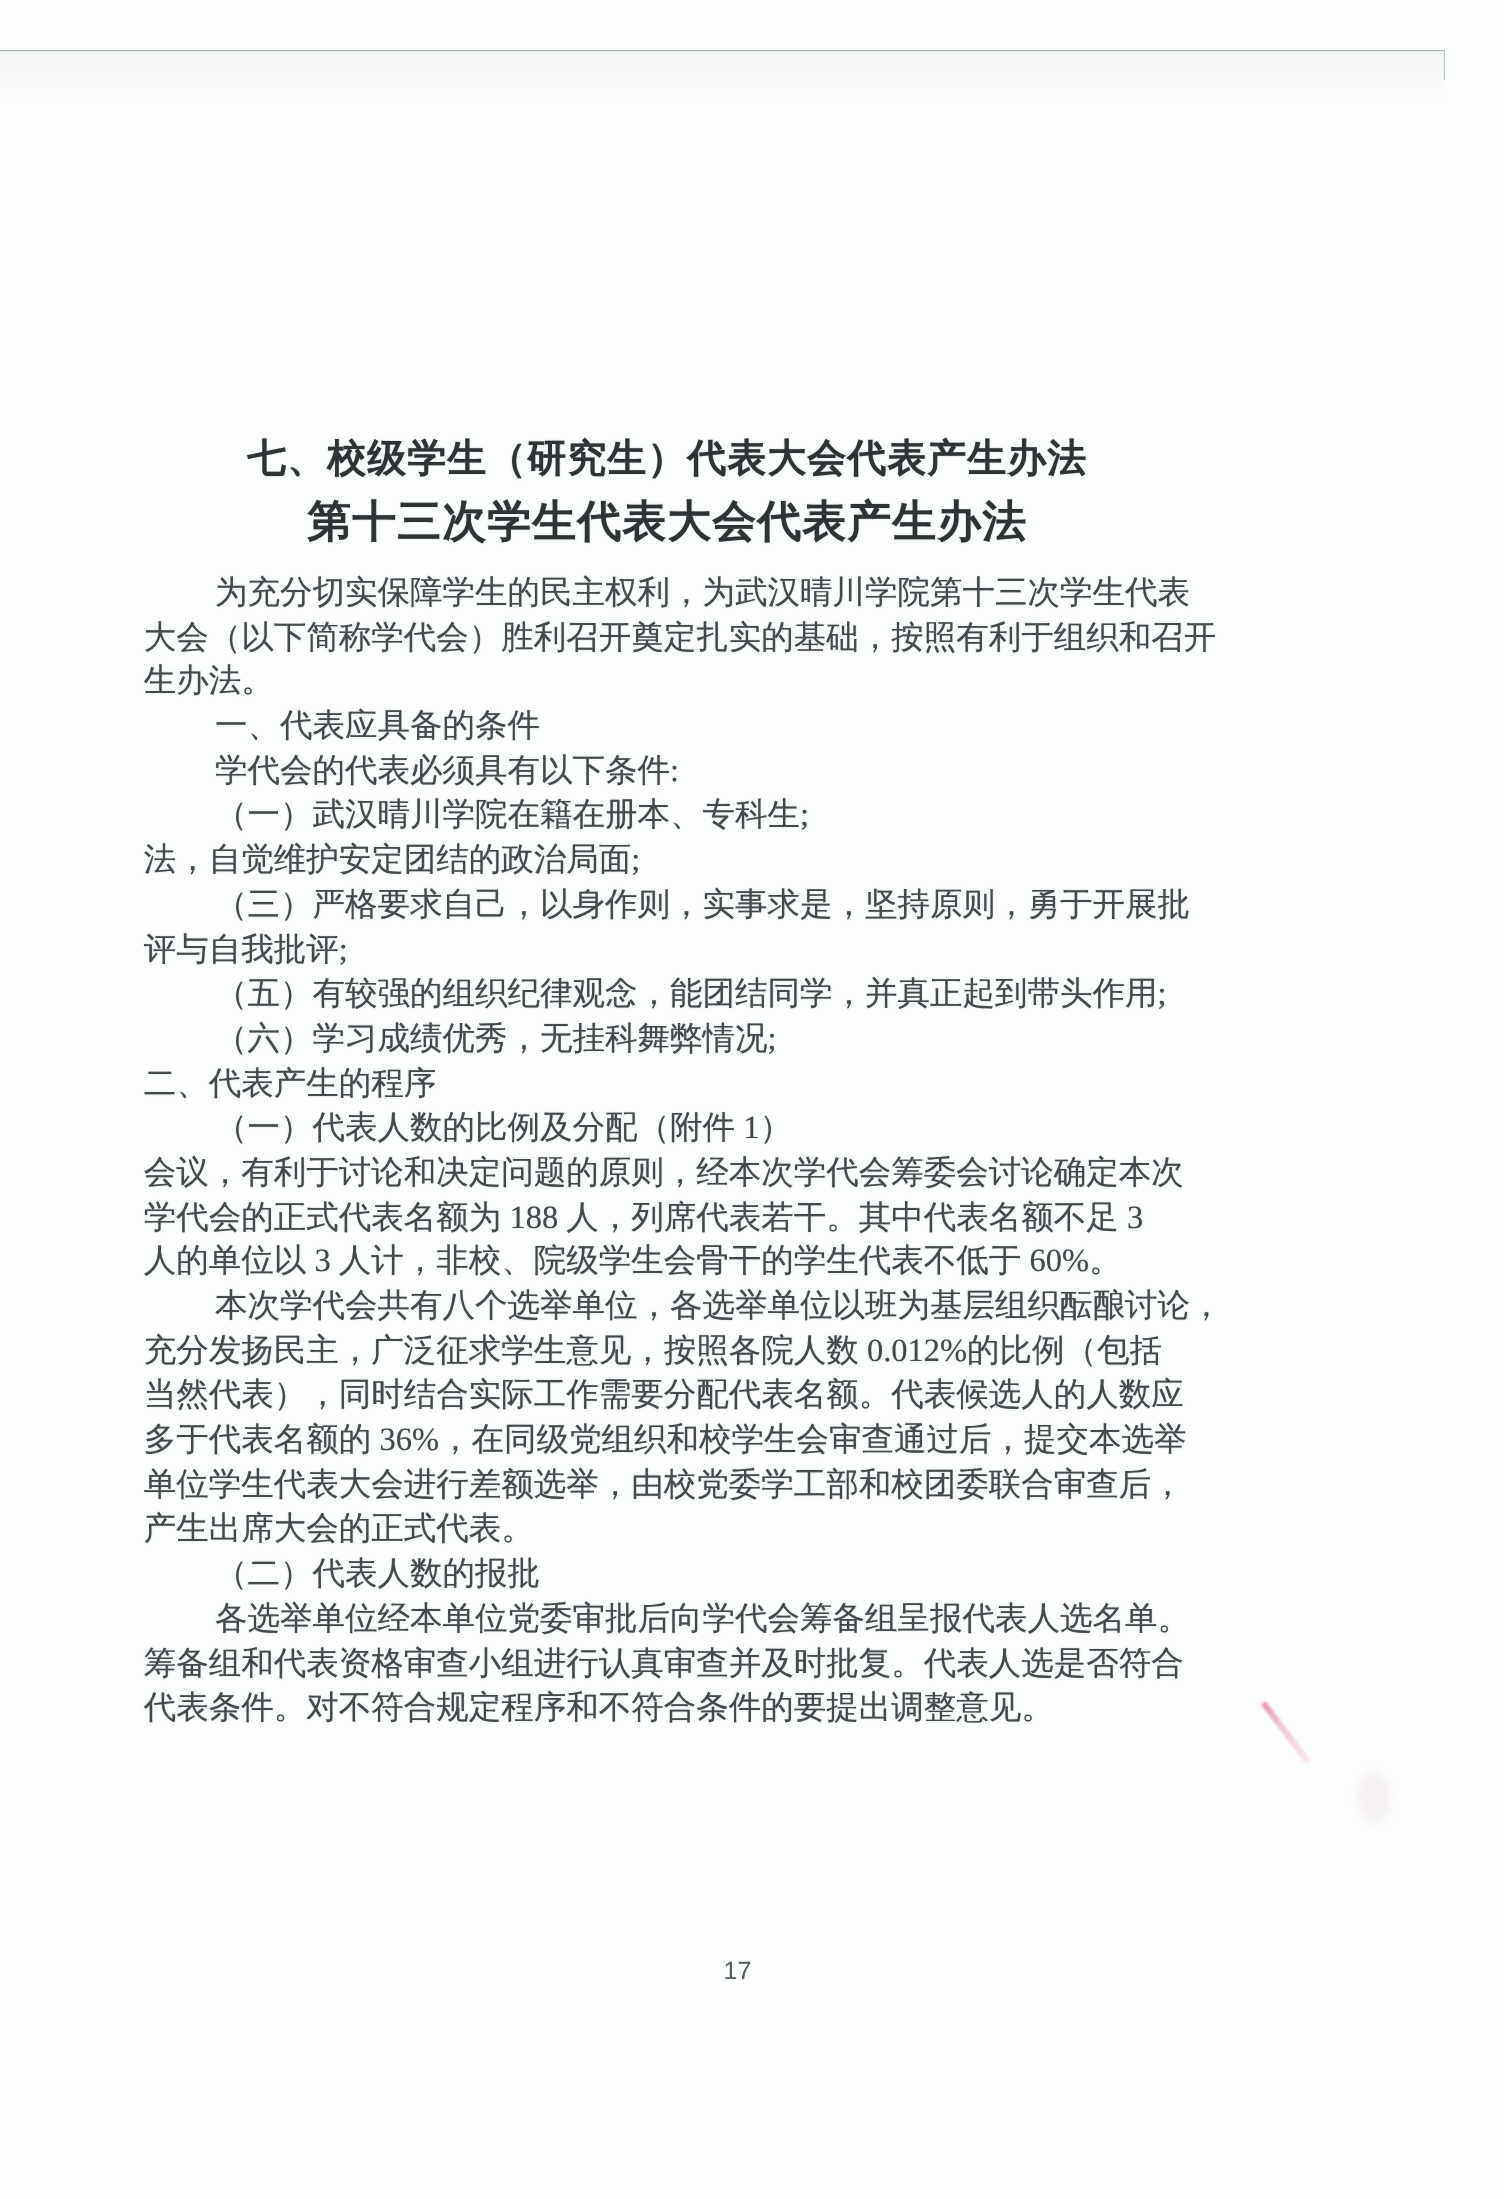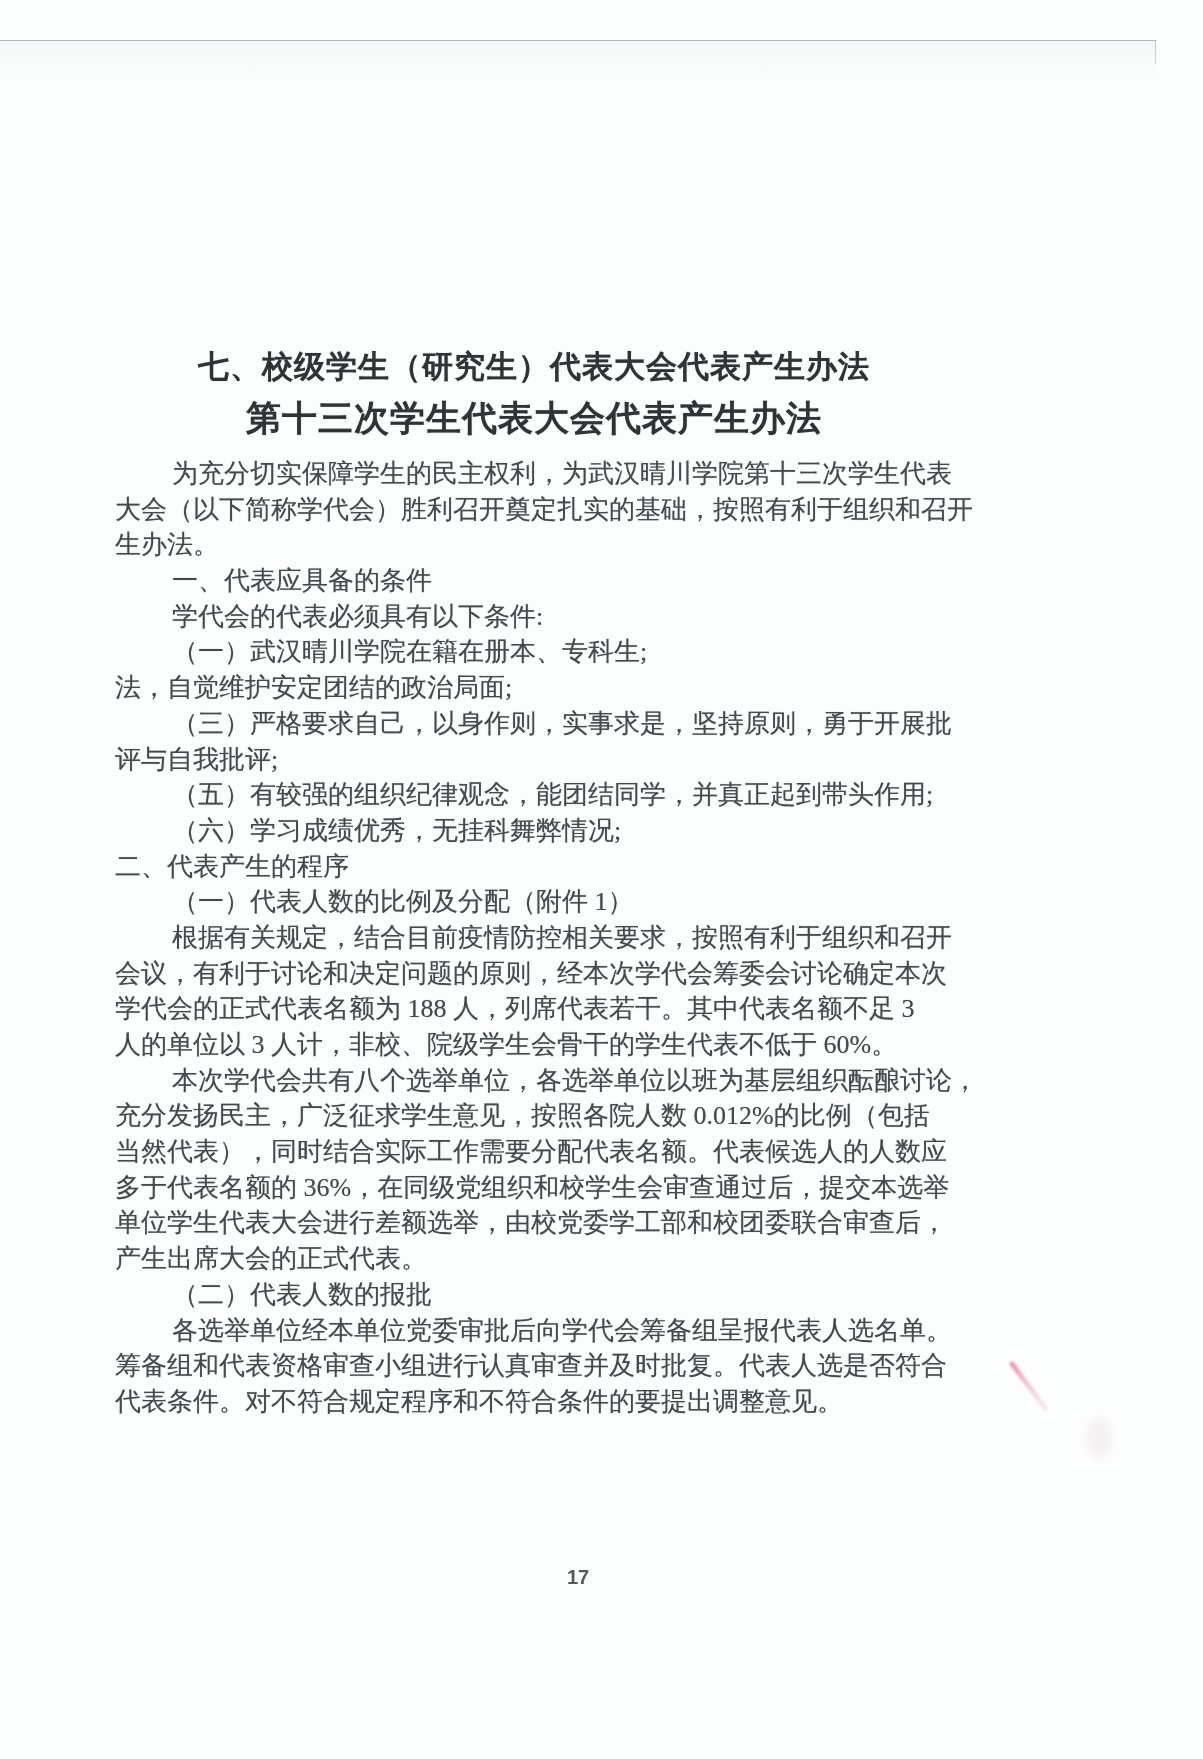--- a/index.html
+++ b/index.html
@@ -107,28 +107,27 @@
     left: 1086px;
     top: 1418px;
     width: 26px;
     height: 40px;
     border-radius: 50%;
     background: rgba(214,190,205,0.18);
     filter: blur(3px);
   }
   .page-number {
     position: absolute;
-    left: 0;
+    left: 12px;
     top: 1566px;
     width: 1156px;
     text-align: center;
     font-family: "Liberation Sans", "DejaVu Sans", sans-serif;
     font-size: 20px;
     color: #55585c;
-    font-weight: bold;
   }
 </style>
 </head>
 <body>
 
 <div class="scan-page">
 
   <div class="top-edge-line"></div>
   <div class="top-edge-stub"></div>
   <div class="top-edge-shade"></div>
@@ -143,21 +142,20 @@
         <div class="body-line indent">一、代表应具备的条件</div>
         <div class="body-line indent">学代会的代表必须具有以下条件:</div>
         <div class="body-line indent">（一）武汉晴川学院在籍在册本、专科生;</div>
         <div class="body-line">法，自觉维护安定团结的政治局面;</div>
         <div class="body-line indent">（三）严格要求自己，以身作则，实事求是，坚持原则，勇于开展批</div>
         <div class="body-line">评与自我批评;</div>
         <div class="body-line indent">（五）有较强的组织纪律观念，能团结同学，并真正起到带头作用;</div>
         <div class="body-line indent">（六）学习成绩优秀，无挂科舞弊情况;</div>
         <div class="body-line">二、代表产生的程序</div>
         <div class="body-line indent">（一）代表人数的比例及分配（附件 1）</div>
-        <div class="body-line indent">根据有关规定，结合目前疫情防控相关要求，按照有利于组织和召开</div>
         <div class="body-line">会议，有利于讨论和决定问题的原则，经本次学代会筹委会讨论确定本次</div>
         <div class="body-line">学代会的正式代表名额为 188 人，列席代表若干。其中代表名额不足 3</div>
         <div class="body-line">人的单位以 3 人计，非校、院级学生会骨干的学生代表不低于 60%。</div>
         <div class="body-line indent">本次学代会共有八个选举单位，各选举单位以班为基层组织酝酿讨论，</div>
         <div class="body-line">充分发扬民主，广泛征求学生意见，按照各院人数 0.012%的比例（包括</div>
         <div class="body-line">当然代表），同时结合实际工作需要分配代表名额。代表候选人的人数应</div>
         <div class="body-line">多于代表名额的 36%，在同级党组织和校学生会审查通过后，提交本选举</div>
         <div class="body-line">单位学生代表大会进行差额选举，由校党委学工部和校团委联合审查后，</div>
         <div class="body-line">产生出席大会的正式代表。</div>
         <div class="body-line indent">（二）代表人数的报批</div>

